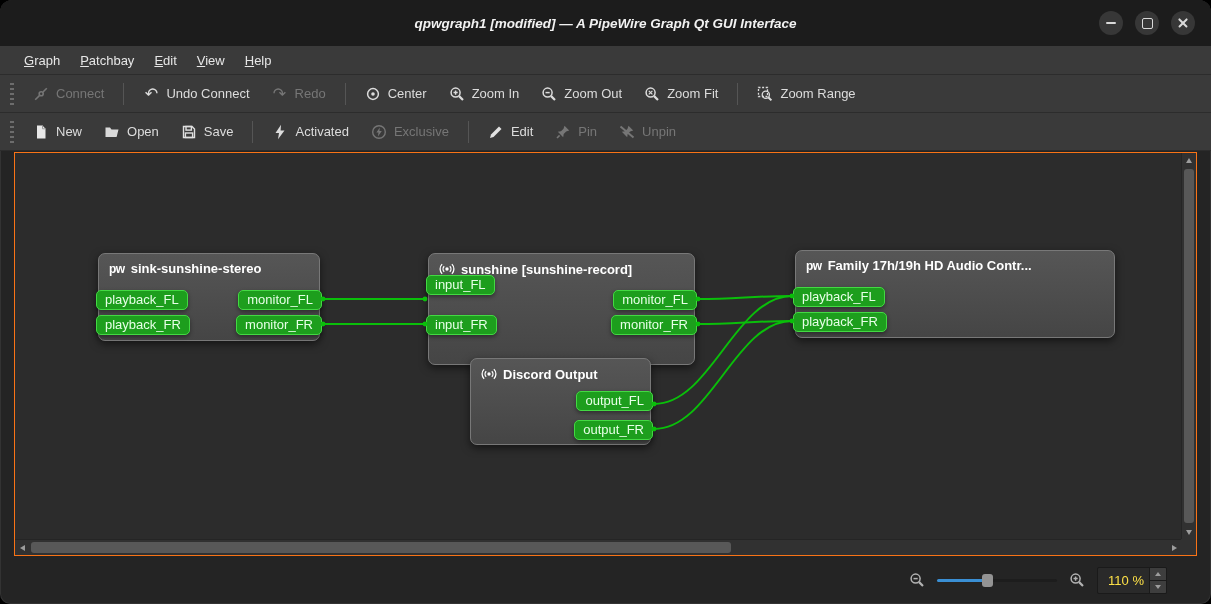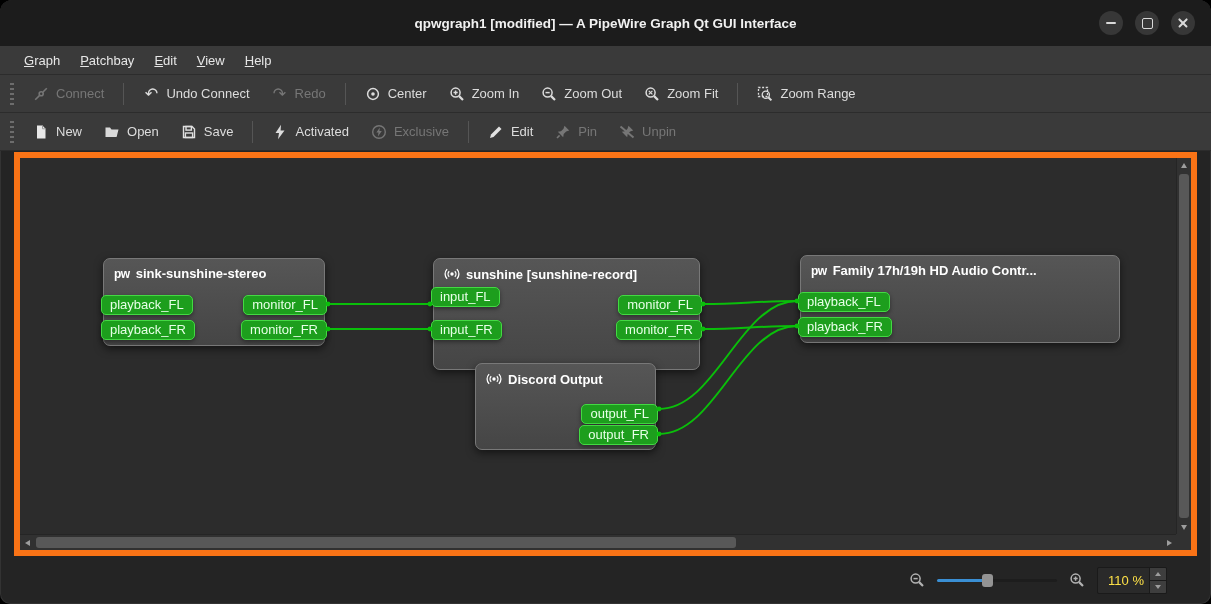--- a/index.html
+++ b/index.html
@@ -2,21 +2,21 @@
 <html><head>
 <meta charset="utf-8">
 <style>
   html,body{margin:0;padding:0;width:1211px;height:604px;background:#000;overflow:hidden;
     font-family:"Liberation Sans",sans-serif;font-size:13px;}
   .window{position:absolute;inset:0;background:#242424;border-radius:12px 12px 10px 10px;overflow:hidden;
     box-shadow:inset 0 0 0 1px rgba(255,255,255,.07);}
 
   
   .titlebar{height:46px;background:#1c1c1c;position:relative;display:flex;align-items:center;justify-content:center;}
-  .titlebar .title{color:#f1f1f1;font-weight:bold;font-size:13.5px;}
+  .titlebar .title{color:#f1f1f1;font-weight:bold;font-size:13.5px;font-style:italic;}
   .win-controls{position:absolute;right:16px;top:11px;display:flex;gap:12px;}
   .win-btn{width:24px;height:24px;border-radius:50%;background:#373737;display:flex;align-items:center;justify-content:center;cursor:default;}
   .glyph-min{width:10px;height:2px;background:#d9d9d9;border-radius:1px;}
   .glyph-max{width:9px;height:9px;border:1.5px solid #d9d9d9;border-radius:2px;}
   .glyph-close{position:relative;width:12px;height:12px;}
   .glyph-close span{position:absolute;left:0;top:5px;width:12px;height:1.8px;background:#d9d9d9;border-radius:1px;}
   .glyph-close span:nth-child(1){transform:rotate(45deg);}
   .glyph-close span:nth-child(2){transform:rotate(-45deg);}
 
   
@@ -32,21 +32,21 @@
   .tb-btn{display:flex;align-items:center;gap:7px;padding:6px 11px;color:#dcdcdc;border-radius:3px;white-space:nowrap;}
   .tb-btn.disabled{color:#767676;}
   .ico{width:16px;height:16px;display:inline-block;flex:0 0 16px;}
   .ico svg{display:block;}
   .glyph-ico{width:16px;height:16px;font-size:16px;line-height:15px;text-align:center;}
   .combo{display:flex;align-items:center;gap:7px;margin:0 6px;padding:4px 9px;background:#454545;
     border:1px solid #5c5c5c;border-radius:3px;color:#e6e6e6;}
   .tri-down{width:0;height:0;border-left:4px solid transparent;border-right:4px solid transparent;border-top:5px solid #c4c4c4;margin-left:3px;}
 
   
-  .canvas-frame{position:absolute;left:14px;top:152px;width:1183px;height:404px;background:#15803d;border:6px solid #f97316;box-sizing:border-box;}
+  .canvas-frame{position:absolute;left:14px;top:152px;width:1183px;height:404px;background:#15803d;border:1px solid #f97316;box-sizing:border-box;}
   .canvas-view{position:absolute;left:0;top:0;right:15px;bottom:16px;overflow:hidden;background:#2c2c2c;}
   svg.cables{position:absolute;left:0;top:0;z-index:5;pointer-events:none;}
 
   .node{position:absolute;z-index:2;background:linear-gradient(#565656,#454545);border:1px solid #787878;
     border-radius:7px;box-shadow:0 3px 9px rgba(0,0,0,.55);box-sizing:border-box;}
   .node-title{display:flex;align-items:center;gap:6px;padding:7px 10px 0;color:#fff;font-weight:bold;white-space:nowrap;overflow:hidden;}
   .pw-ico{font-weight:bold;font-size:12px;color:#fff;letter-spacing:-.5px;}
   .port{position:absolute;height:18px;line-height:18px;padding:0 8px;border-radius:5px;white-space:nowrap;
     background:#1d9e1d;border:1.5px solid #43d943;color:#e7ffe7;box-shadow:0 2px 4px rgba(0,0,0,.4);}
   .port.in{left:-3px;}
@@ -332,40 +332,40 @@
               <svg width="16" height="16" viewBox="0 0 16 16">
                 <g stroke="#fff" stroke-width="1.3" fill="none">
                   <path d="M5.2 5.2 a4 4 0 0 0 0 5.6 M10.8 5.2 a4 4 0 0 1 0 5.6"></path>
                   <path d="M3.1 3.1 a7 7 0 0 0 0 9.8 M12.9 3.1 a7 7 0 0 1 0 9.8"></path>
                 </g>
                 <circle cx="8" cy="8" r="1.7" fill="#fff"></circle>
               </svg>
             </span>
           <span>sunshine [sunshine-record]</span>
         </div>
-        <div class="port in" style="top:28px">input_FL</div>
+        <div class="port in" style="top:21px">input_FL</div>
         <div class="port in" style="top:61px">input_FR</div>
         <div class="port out" style="top:36px">monitor_FL</div>
         <div class="port out" style="top:61px">monitor_FR</div>
       </div>
 
       <div class="node" style="left:455px;top:205px;width:181px;height:87px">
         <div class="node-title">
           <span class="ico">
               <svg width="16" height="16" viewBox="0 0 16 16">
                 <g stroke="#fff" stroke-width="1.3" fill="none">
                   <path d="M5.2 5.2 a4 4 0 0 0 0 5.6 M10.8 5.2 a4 4 0 0 1 0 5.6"></path>
                   <path d="M3.1 3.1 a7 7 0 0 0 0 9.8 M12.9 3.1 a7 7 0 0 1 0 9.8"></path>
                 </g>
                 <circle cx="8" cy="8" r="1.7" fill="#fff"></circle>
               </svg>
             </span>
           <span>Discord Output</span>
         </div>
-        <div class="port out" style="top:40px">output_FL</div>
+        <div class="port out" style="top:32px">output_FL</div>
         <div class="port out" style="top:61px">output_FR</div>
       </div>
 
       <div class="node" style="left:780px;top:97px;width:320px;height:88px">
         <div class="node-title">
           <span class="pw-ico">pw</span>
           <span>Family 17h/19h HD Audio Contr...</span>
         </div>
         <div class="port in" style="top:36px">playback_FL</div>
         <div class="port in" style="top:61px">playback_FR</div>

